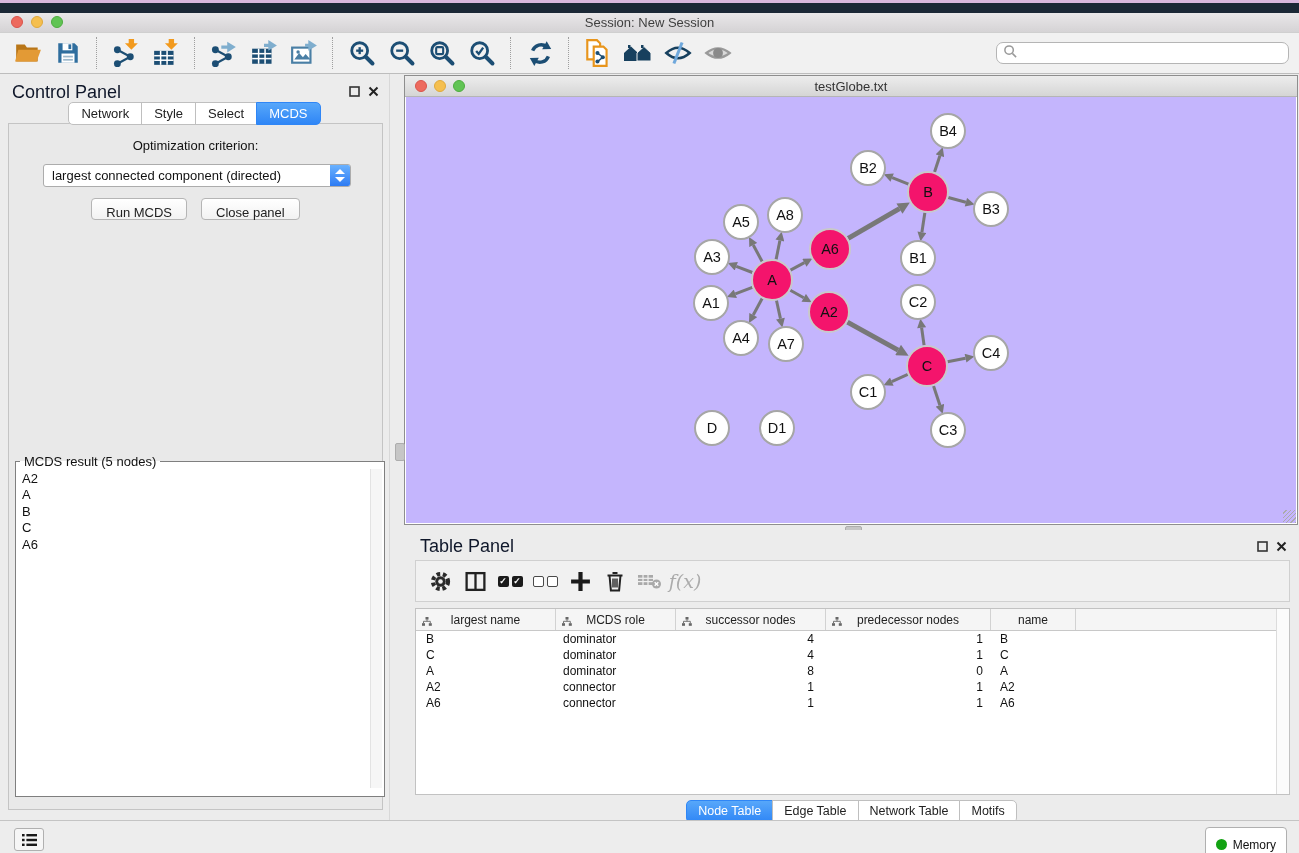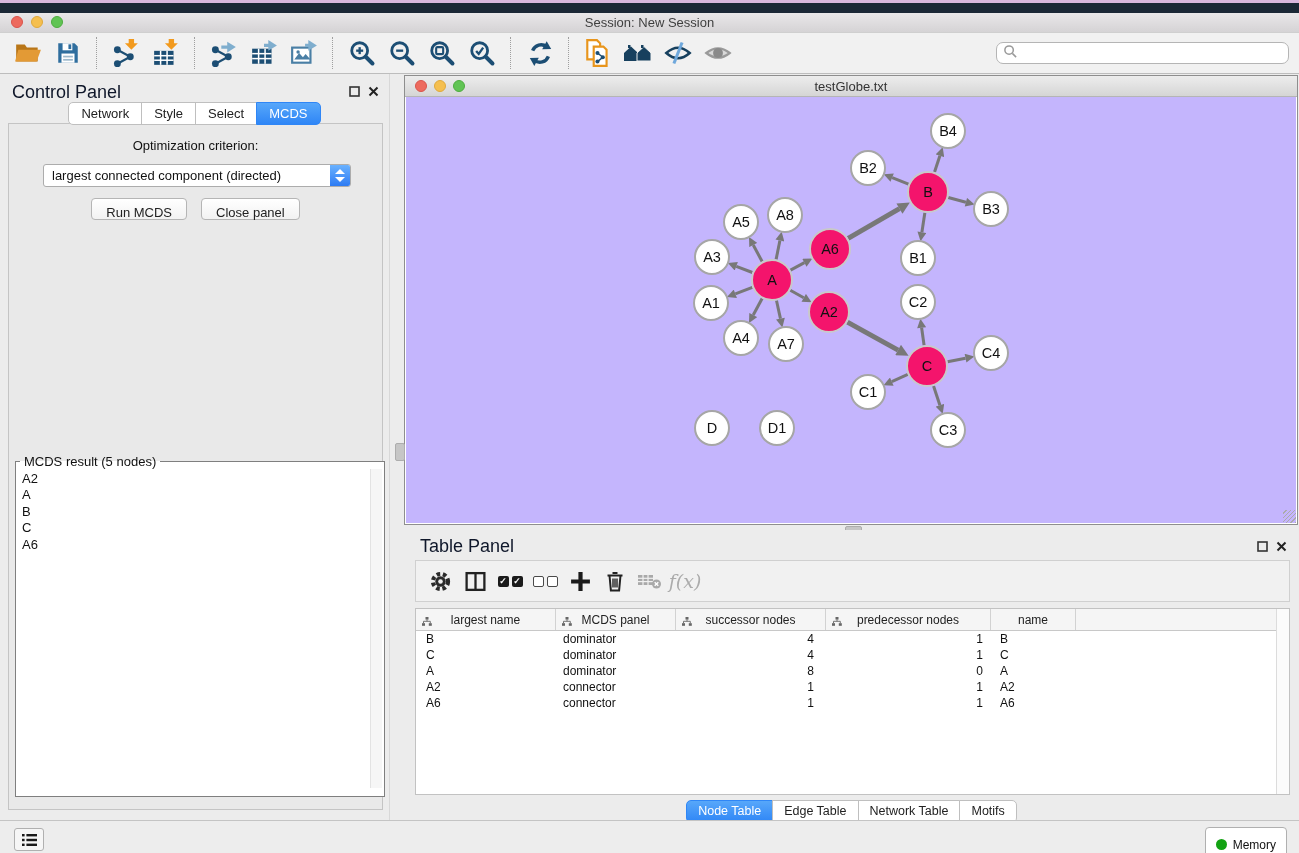--- a/index.html
+++ b/index.html
@@ -540,21 +540,21 @@
         </div>
         <div class="th w1">
           <span class="tree"><svg width="10" height="9" viewBox="0 0 10 9">
                 <g fill="#666">
                   <rect x="3.5" y="0" width="3" height="2.6"></rect>
                   <rect x="0" y="6.2" width="3" height="2.6"></rect>
                   <rect x="6.8" y="6.2" width="3" height="2.6"></rect>
                 </g>
                 <path d="M5 2.6v1.7M1.5 6.2V4.3h6.8v1.9" stroke="#666" stroke-width="0.9" fill="none"></path>
               </svg></span>
-          <span>MCDS panel</span>
+          <span>MCDS role</span>
         </div>
         <div class="th w2">
           <span class="tree"><svg width="10" height="9" viewBox="0 0 10 9">
                 <g fill="#666">
                   <rect x="3.5" y="0" width="3" height="2.6"></rect>
                   <rect x="0" y="6.2" width="3" height="2.6"></rect>
                   <rect x="6.8" y="6.2" width="3" height="2.6"></rect>
                 </g>
                 <path d="M5 2.6v1.7M1.5 6.2V4.3h6.8v1.9" stroke="#666" stroke-width="0.9" fill="none"></path>
               </svg></span>

